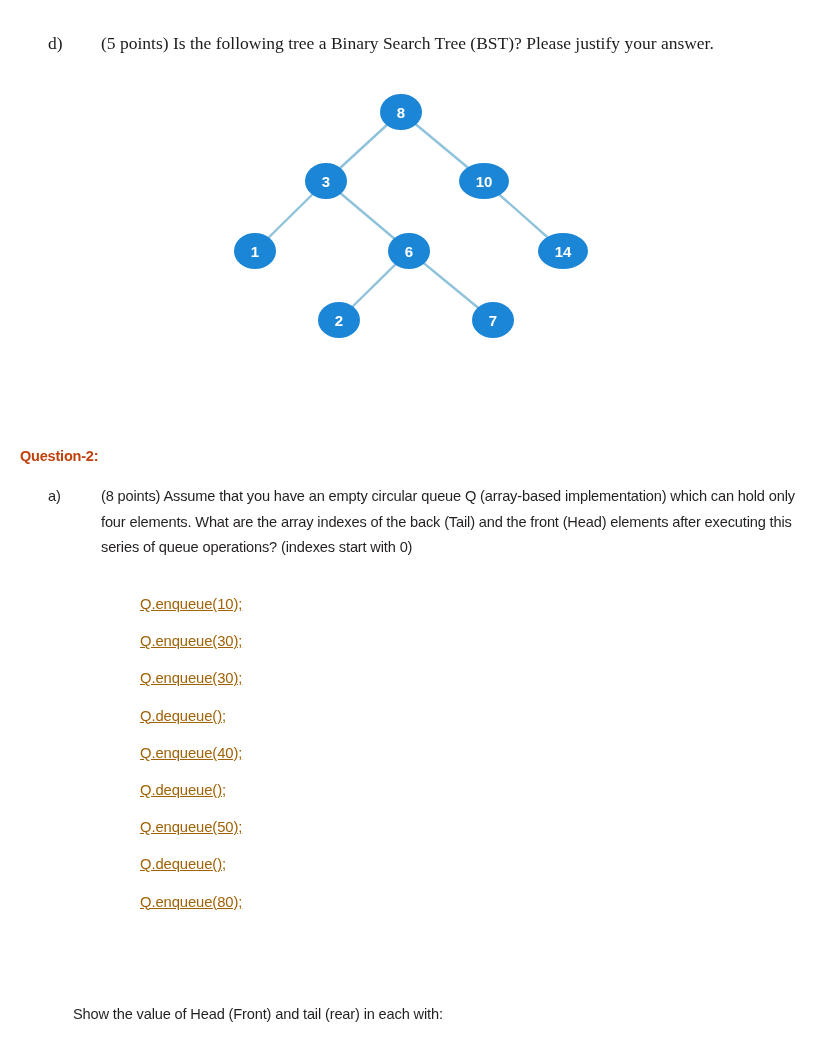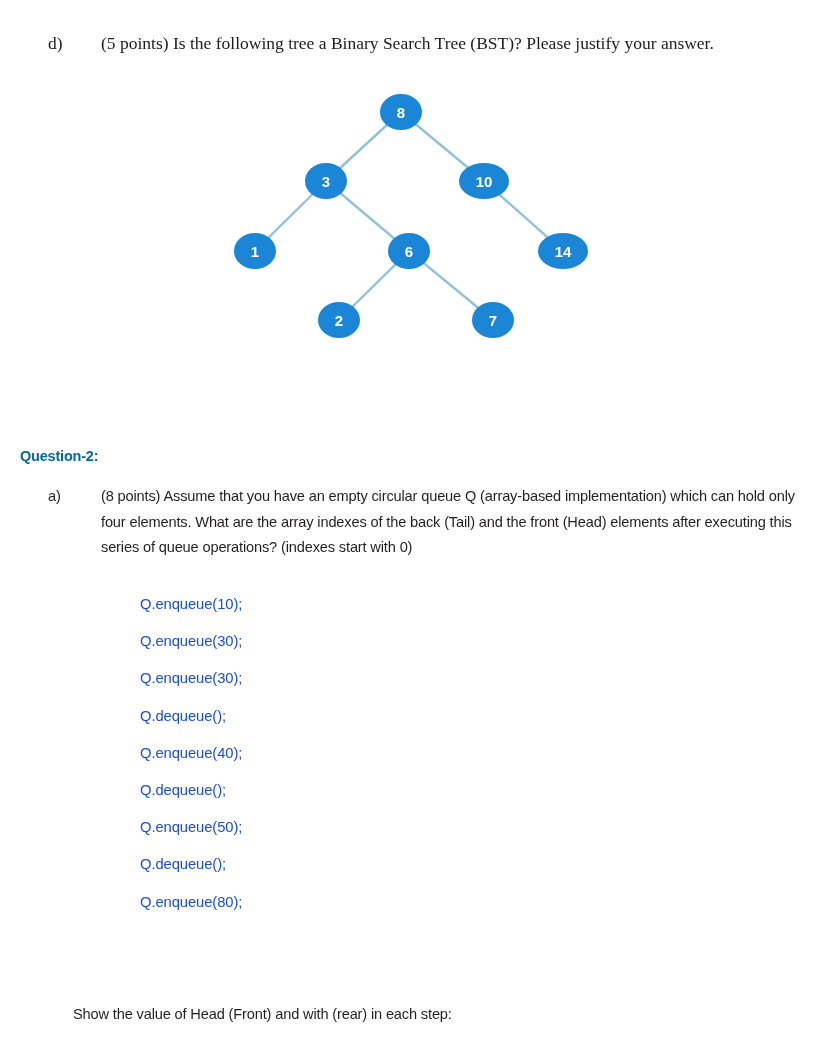--- a/index.html
+++ b/index.html
@@ -60,21 +60,21 @@
 
   
   .q2-heading {
     position: absolute;
     left: 20px;
     top: 448px;
     font-family: "Liberation Sans", sans-serif;
     font-weight: bold;
     font-size: 14.5px;
     letter-spacing: -0.2px;
-    color: #0369a1;
+    color: #c2410c;
   }
 
   .q2a {
     position: absolute;
     left: 48px;
     top: 484px;
     width: 748px;
     display: flex;
     align-items: flex-start;
     font-family: "Liberation Sans", sans-serif;
@@ -92,21 +92,22 @@
     margin-left: 28px;
   }
 
   
   .ops {
     position: absolute;
     left: 140px;
     top: 594px;
     font-family: "Liberation Sans", sans-serif;
     font-size: 14.8px;
-    color: #1d4ed8;
+    color: #a16207;
+    text-decoration: underline;
   }
   .ops .op {
     height: 37.2px;
     line-height: 20px;
     white-space: nowrap;
     letter-spacing: -0.1px;
   }
 
   .q2a-footer {
     position: absolute;
@@ -187,13 +188,13 @@
     <div class="op">Q.enqueue(30);</div>
     <div class="op">Q.enqueue(30);</div>
     <div class="op">Q.dequeue();</div>
     <div class="op">Q.enqueue(40);</div>
     <div class="op">Q.dequeue();</div>
     <div class="op">Q.enqueue(50);</div>
     <div class="op">Q.dequeue();</div>
     <div class="op">Q.enqueue(80);</div>
   </div>
 
-<div class="q2a-footer">Show the value of Head (Front) and with (rear) in each step:</div>
+<div class="q2a-footer">Show the value of Head (Front) and tail (rear) in each with:</div>
 
 </body></html>

